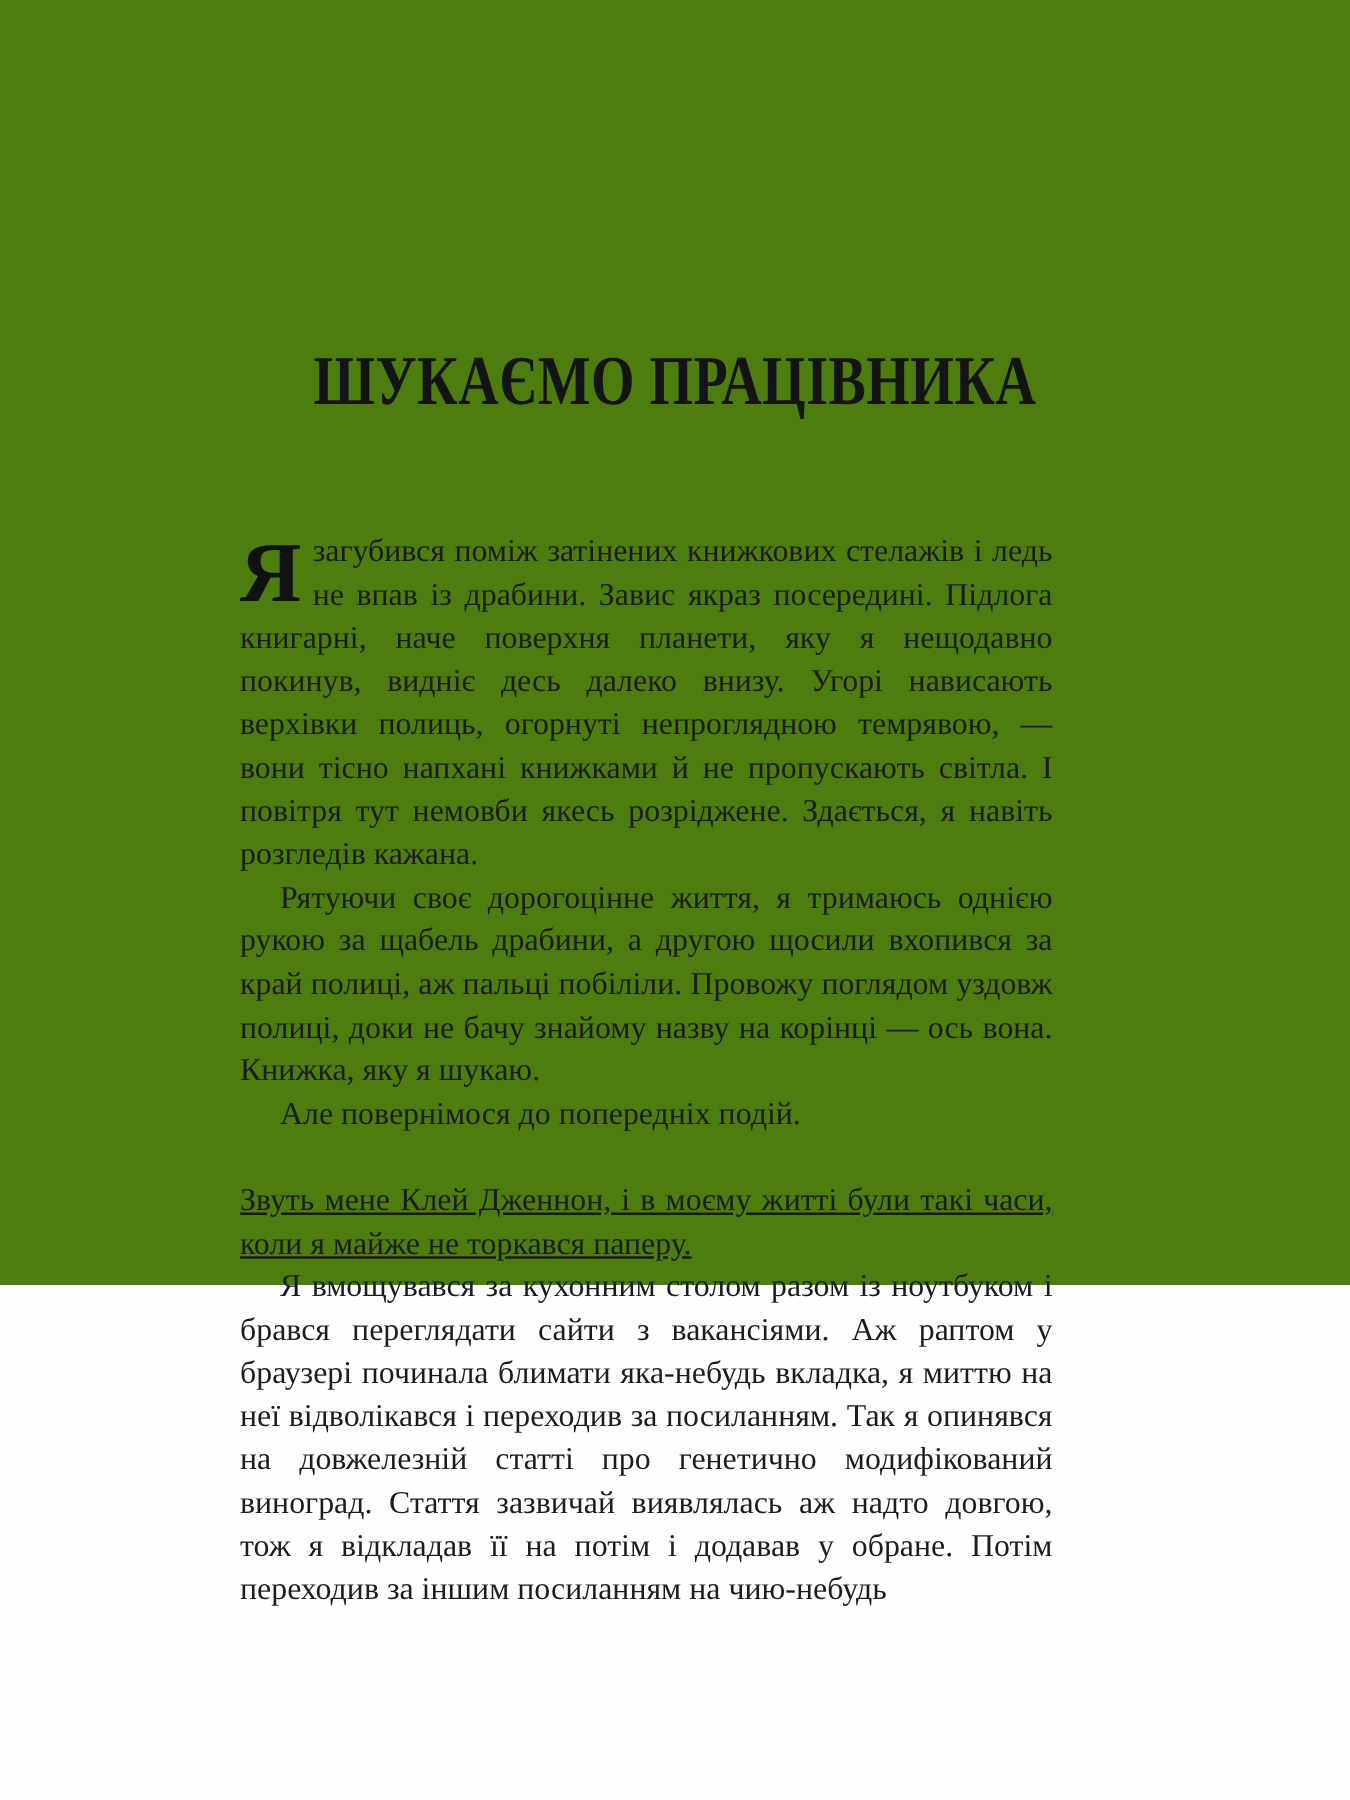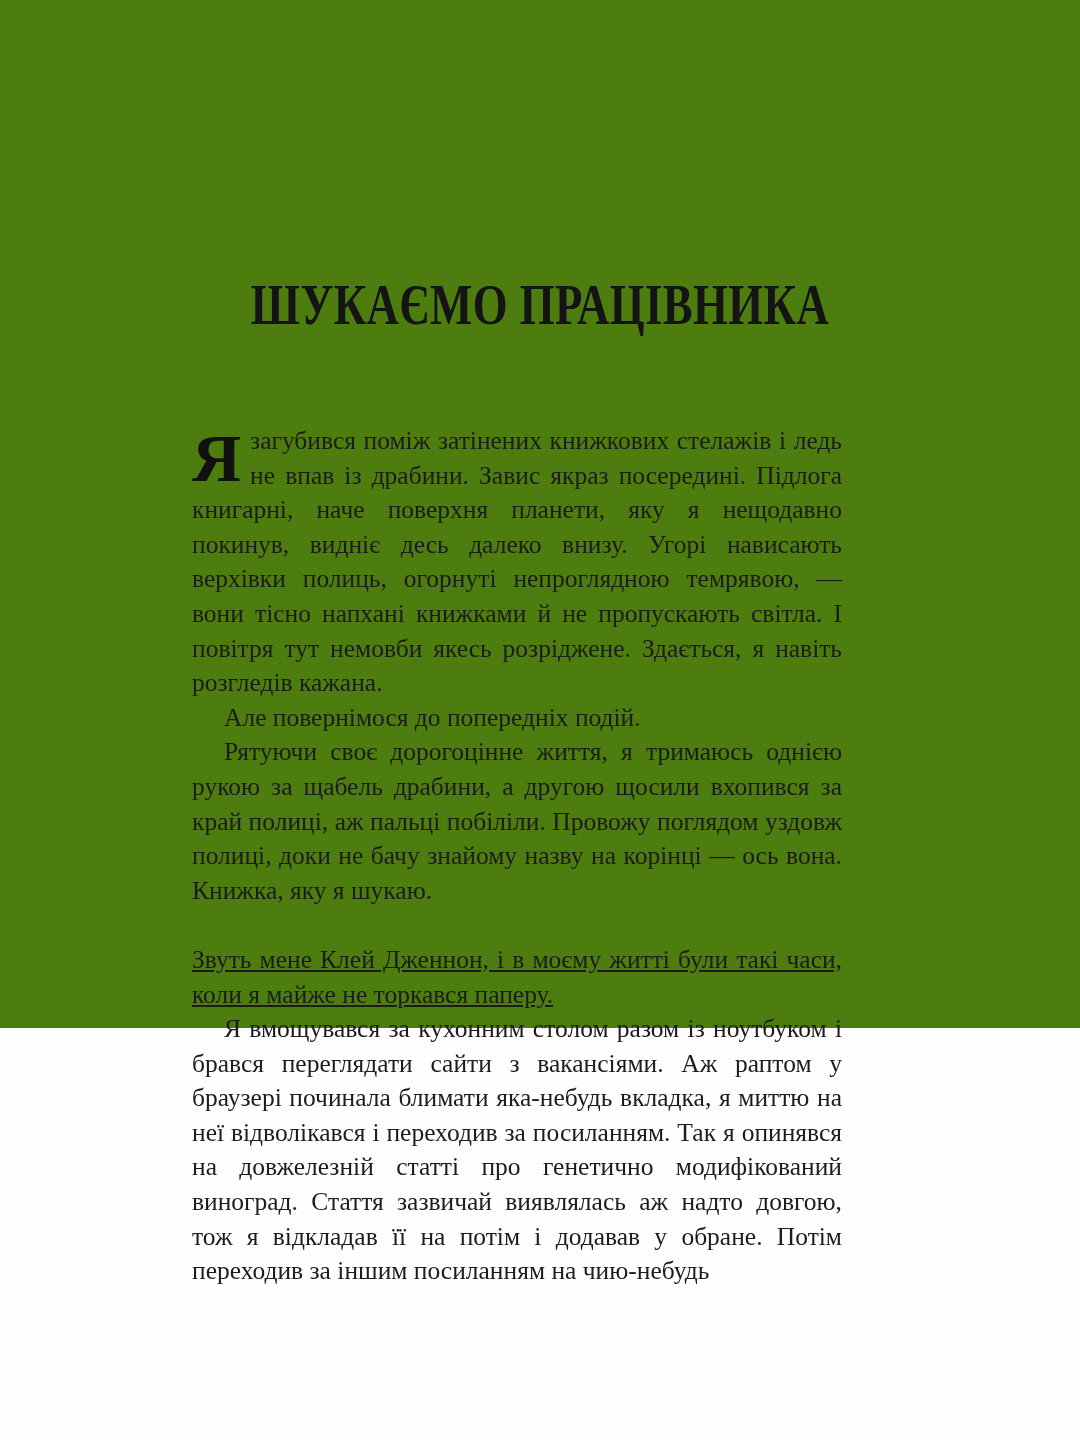--- a/index.html
+++ b/index.html
@@ -98,23 +98,23 @@
 
   <h1 class="chapter-title">ШУКАЄМО ПРАЦІВНИКА</h1>
 
   <div class="text-column">
 
     <p class="para first">
         <span class="dropcap">Я</span>
         <span class="seg">загубився поміж затінених книжкових стелажів і ледь не впав із драбини. Завис якраз посередині. Підлога книгарні, наче поверхня планети, яку я нещодавно покинув, видніє десь далеко внизу. Угорі нависають верхівки полиць, огорнуті непроглядною темрявою, — вони тісно напхані книжками й не пропускають світла. І повітря тут немовби якесь розріджене. Здається, я навіть розгледів кажана.</span>
       </p>
 
+    <p class="para">Рятуючи своє дорогоцінне життя, я тримаюсь однією рукою за щабель драбини, а другою щосили вхопився за край полиці, аж пальці побіліли. Провожу поглядом уздовж полиці, доки не бачу знайому назву на корінці — ось вона. Книжка, яку я шукаю.</p>
+
     <p class="para">Але повернімося до попередніх подій.</p>
-
-    <p class="para">Рятуючи своє дорогоцінне життя, я тримаюсь однією рукою за щабель драбини, а другою щосили вхопився за край полиці, аж пальці побіліли. Провожу поглядом уздовж полиці, доки не бачу знайому назву на корінці — ось вона. Книжка, яку я шукаю.</p>
 
     <div class="section-break"></div>
 
     <p class="para no-indent">Звуть мене Клей Дженнон, і в моєму житті були такі часи, коли я майже не торкався паперу.</p>
 
     <p class="para">Я вмощувався за кухонним столом разом із ноутбуком і брався переглядати сайти з вакансіями. Аж раптом у браузері починала блимати яка-небудь вкладка, я миттю на неї відволікався і переходив за посиланням. Так я опинявся на довжелезній статті про генетично модифікований виноград. Стаття зазвичай виявлялась аж надто довгою, тож я відкладав її на потім і додавав у обране. Потім переходив за іншим посиланням на чию-небудь</p>
 
   </div>
 </div>
 

